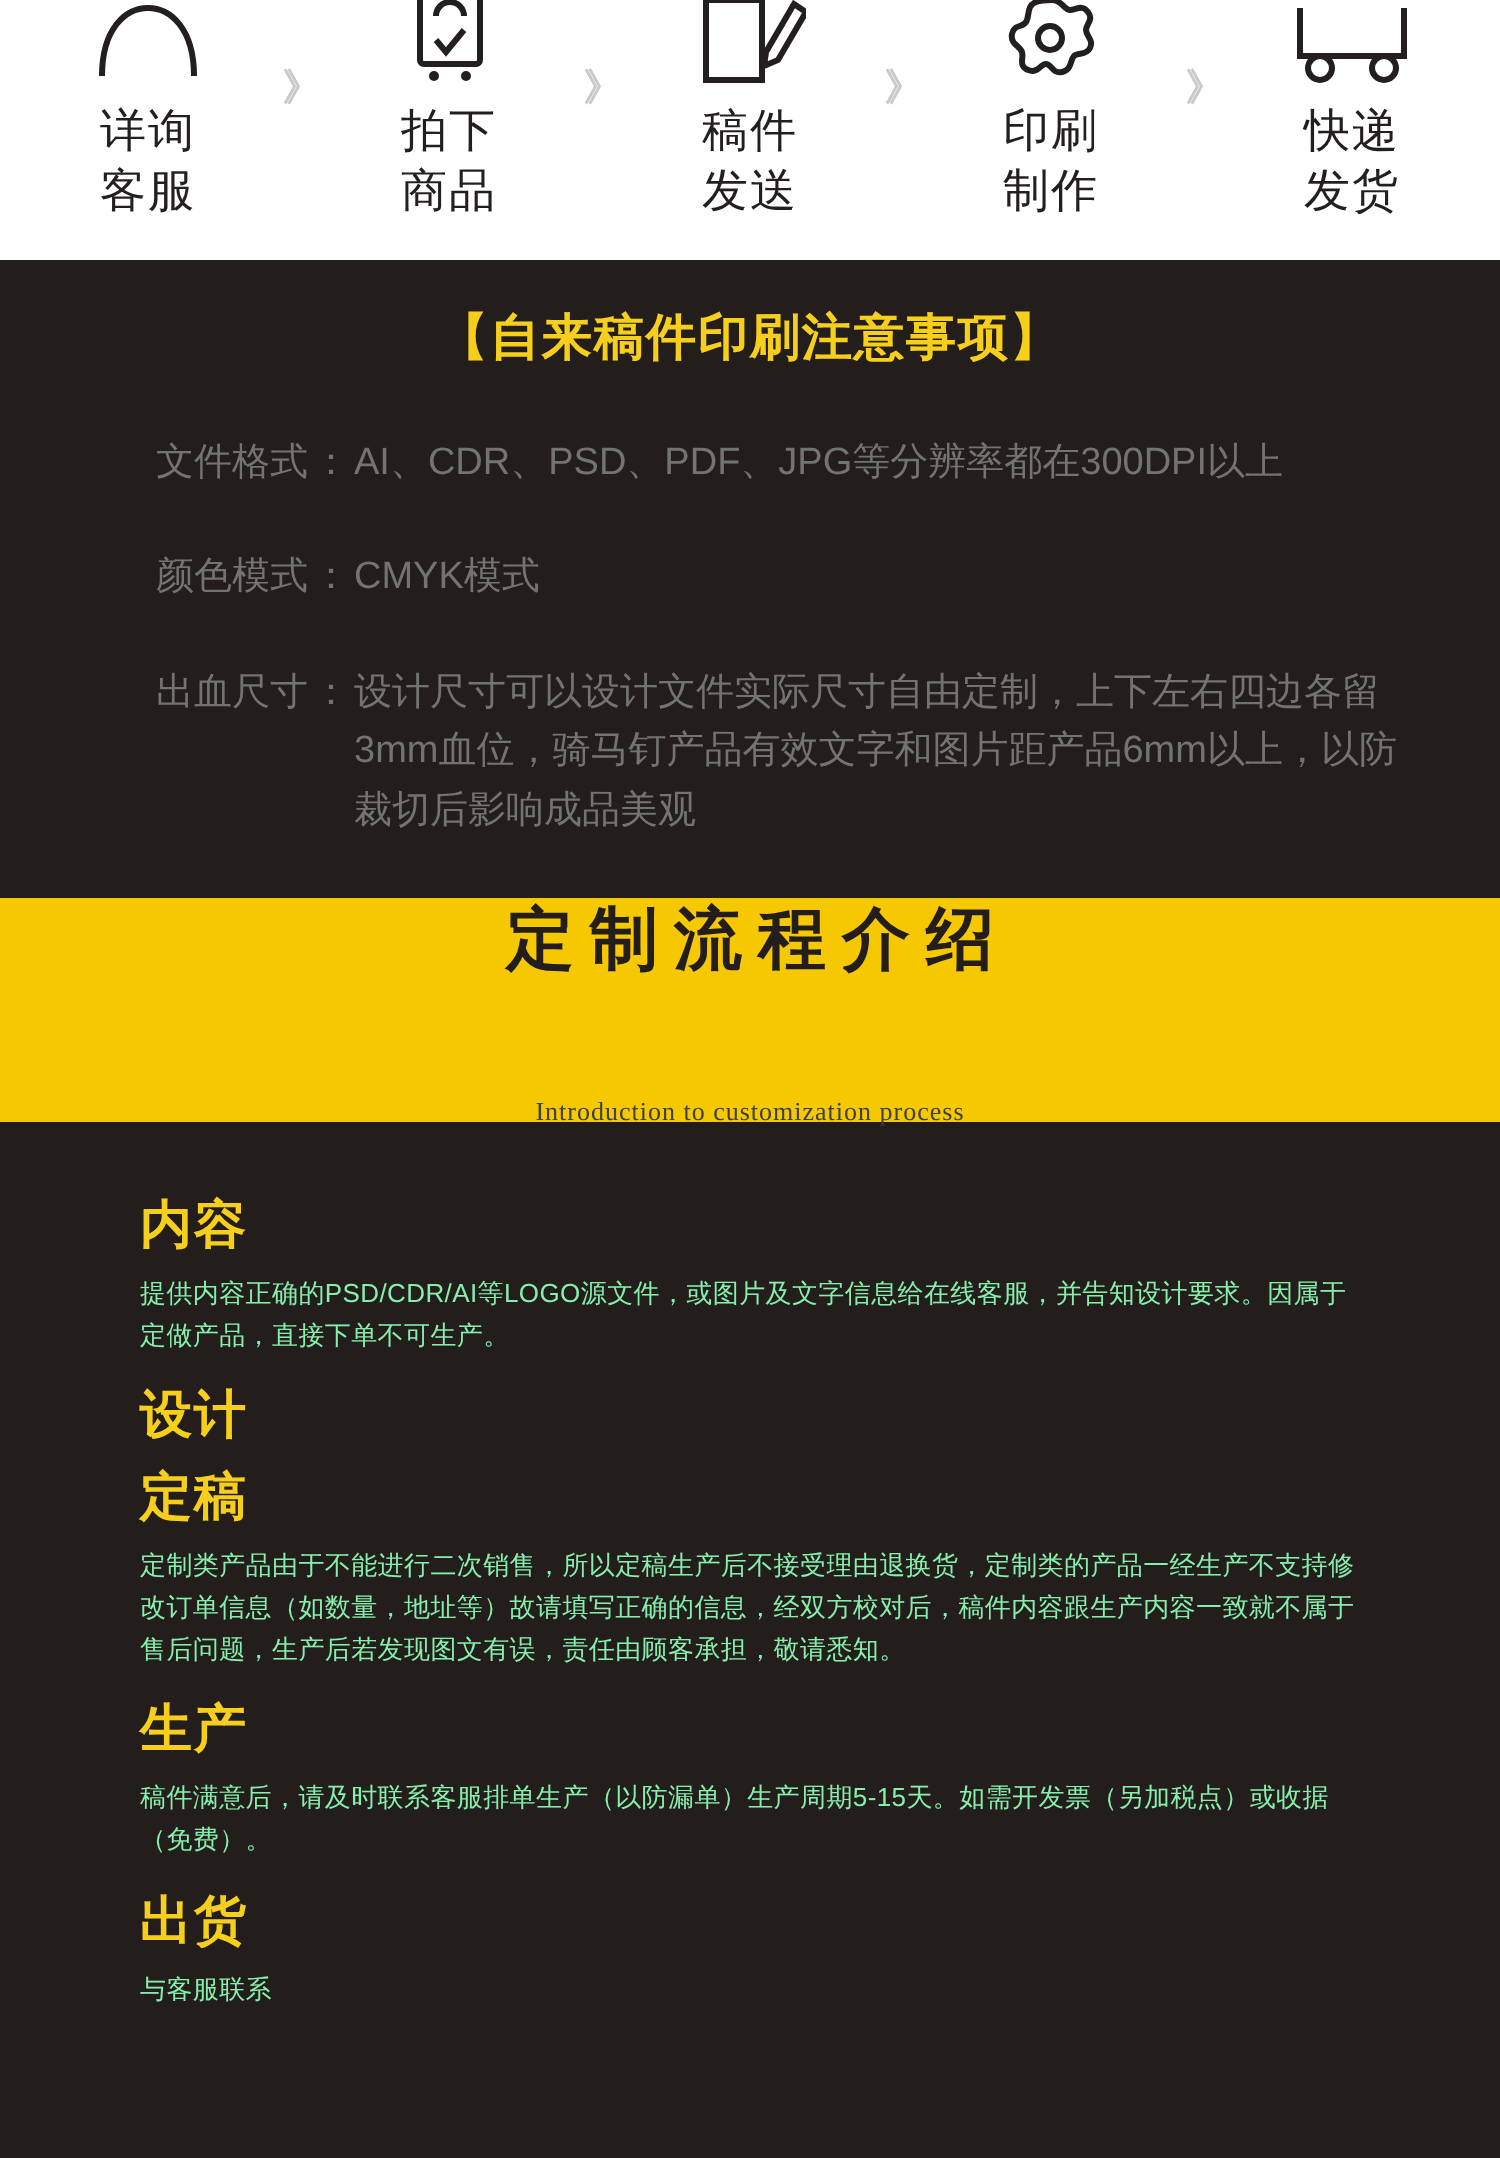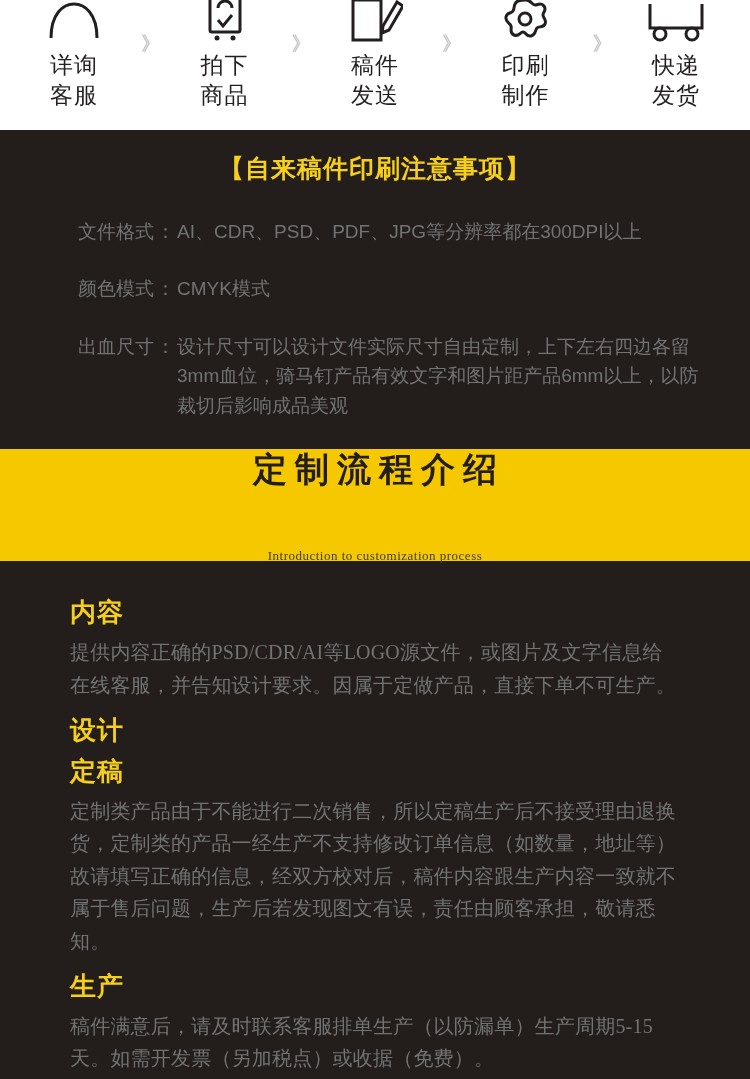--- a/index.html
+++ b/index.html
@@ -125,26 +125,25 @@
     min-height: 560px;
   }
   .sec-head {
     color: #f5cf1b;
     font-size: 26px;
     font-weight: bold;
     margin-bottom: 6px;
     letter-spacing: 1px;
   }
   .sec-body {
-    color: #737373;
-    font-size: 20px;
+    color: #86efac;
+    font-size: 13px;
     line-height: 1.62;
     margin-bottom: 12px;
     letter-spacing: 0.2px;
-    font-family: Liberation Serif, serif;
   }
   .sec-body:last-child { margin-bottom: 0; }
 </style>
 </head>
 <body>
 
 <div class="page">
 
   <div class="steps">
 

